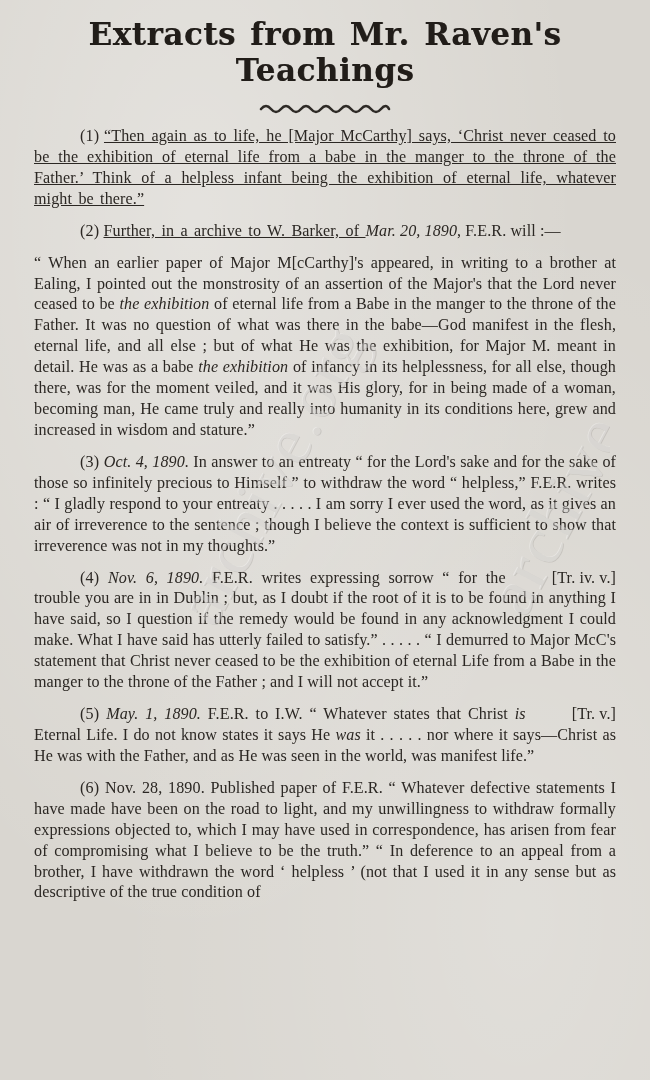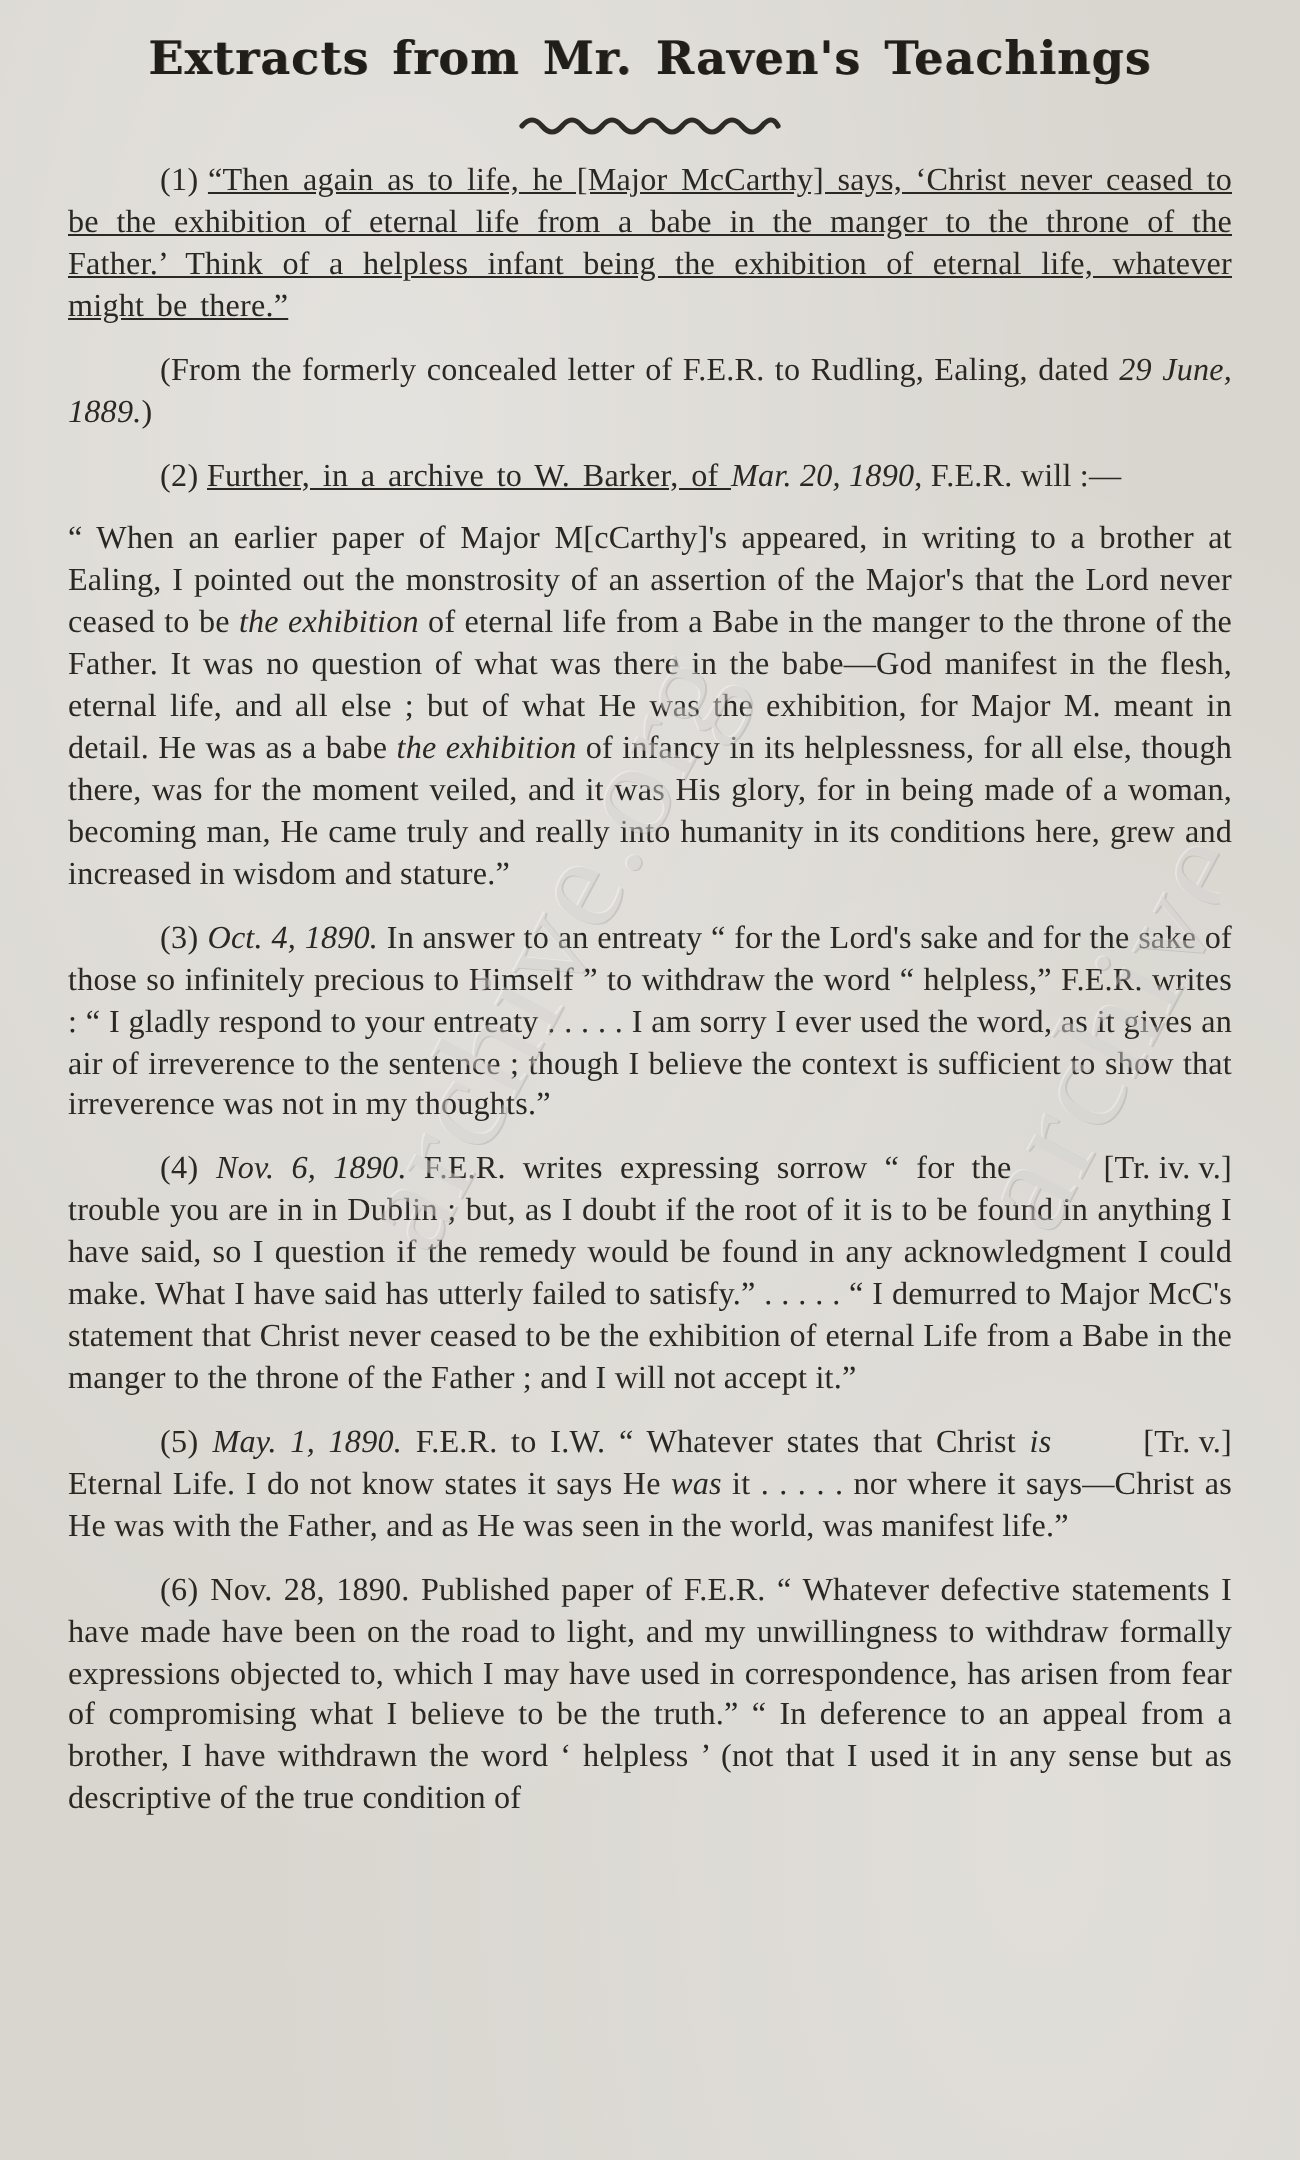--- a/index.html
+++ b/index.html
@@ -47,21 +47,21 @@
     white-space: nowrap;
   }
   .wm1 { left: 120px; top: 430px; }
   .wm2 { left: 430px; top: 420px; font-size: 60px; }
 
   h1.doc-title {
     margin: 0 0 4px 0;
     text-align: center;
     font-family: "DejaVu Serif", serif;
     font-weight: bold;
-    font-size: 23px;
+    font-size: 31px;
     letter-spacing: 0.5px;
     color: #211d19;
     text-shadow: 0.4px 0 0 rgba(33,29,25,0.55);
     word-spacing: 3px;
   }
   .rule-wrap {
     text-align: center;
     margin: 10px 0 14px 0;
     height: 14px;
   }
@@ -102,23 +102,20 @@
     <svg width="132" height="12" viewBox="0 0 132 12" aria-hidden="true">
       <path d="M2 7 Q 7 1 12 7 T 22 7 T 32 7 T 42 7 T 52 7 T 62 7 T 72 7 T 82 7 T 92 7 T 102 7 T 112 7 T 122 7 T 130 7" fill="none" stroke="#2e2a26" stroke-width="2.6" stroke-linecap="round"></path>
     </svg>
   </div>
 
   <p class="para indent-lg">
     <span class="num">(1)</span>
     <span class="spaced">“Then again as to life, he [Major McCarthy] says, ‘Christ never ceased to be the exhibition of eternal life from a babe in the manger to the throne of the Father.’ Think of a helpless infant being the exhibition of eternal life, whatever might be there.”</span>
   </p>
 
-  <p class="para indent-lg">
-    <span>(From the formerly concealed letter of F.E.R. to Rudling, Ealing, dated </span><em class="it">29 June, 1889.</em><span>)</span>
-  </p>
 
   <p class="para indent-lg">
     <span class="num">(2)</span>
     <span class="spaced">Further, in a archive to W. Barker, of </span><em class="it">Mar. 20, 1890</em><span>, F.E.R. will :—</span>
   </p>
 
   <p class="para">
     <span>“ When an earlier paper of Major M[cCarthy]'s appeared, in writing to a brother at Ealing, I pointed out the monstrosity of an assertion of the Major's that the Lord never ceased to be </span><em class="it">the exhibition</em><span> of eternal life from a Babe in the manger to the throne of the Father. It was no question of what was there in the babe—God manifest in the flesh, eternal life, and all else ; but of what He was the exhibition, for Major M. meant in detail.  He was as a babe </span><em class="it">the exhibition</em><span> of infancy in its helplessness, for all else, though there, was for the moment veiled, and it was His glory, for in being made of a woman, becoming man, He came truly and really into humanity in its conditions here, grew and increased in wisdom and stature.”</span>
   </p>
 

